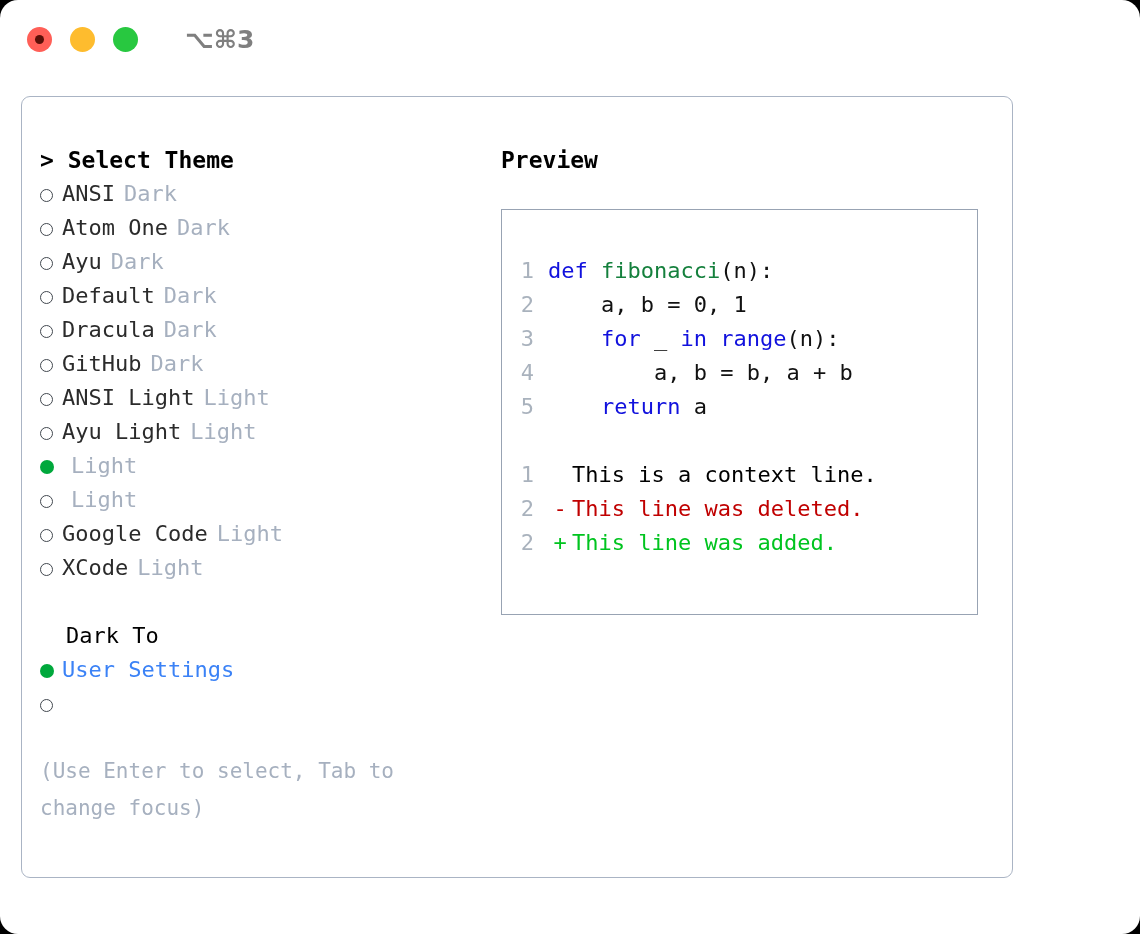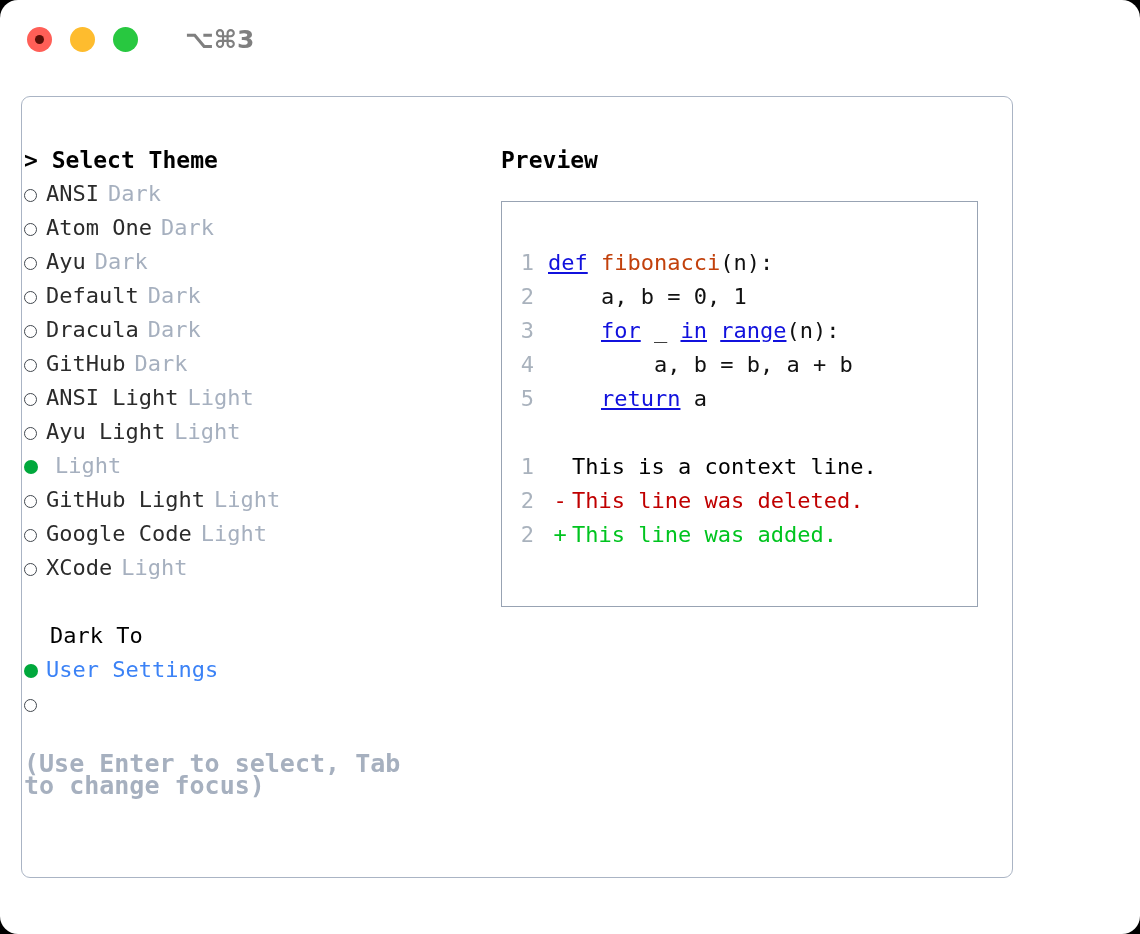--- a/index.html
+++ b/index.html
@@ -75,21 +75,21 @@
   }
   .panel-inner {
     position: relative;
     width: 100%;
     height: 100%;
   }
 
   
   .left-col {
     position: absolute;
-    left: 2px;
+    left: 18px;
     top: 46px;
     width: 430px;
   }
   .list-header {
     font-size: 23px;
     font-weight: bold;
     color: #000000;
     line-height: 34px;
     white-space: pre;
   }
@@ -153,40 +153,39 @@
     line-height: 34px;
     height: 34px;
     font-size: 22px;
     white-space: pre;
   }
   .apply-row .label { color: #2b2b2b; }
   .apply-row.selected .label { color: #3b82f6; }
 
   .hint {
     margin-top: 32px;
-    font-size: 25px;
+    font-size: 21px;
     color: #a6b0bf;
-    line-height: 22px;
+    line-height: 37px;
     width: 400px;
-    font-weight: bold;
   }
 
   
   .right-col {
     position: absolute;
     left: 479px;
     top: 46px;
     width: 490px;
   }
   .preview-title {
     font-size: 23px;
     font-weight: bold;
     color: #000000;
     line-height: 34px;
-    margin-bottom: 24px;
+    margin-bottom: 32px;
     white-space: pre;
   }
   .preview-box {
     width: 477px;
     height: 406px;
     border: 1.5px solid #98a3b3;
     box-sizing: border-box;
     padding: 44px 0 0 0;
   }
   .code-line {
@@ -198,22 +197,22 @@
   }
   .lnum {
     width: 46px;
     flex: 0 0 46px;
     text-align: right;
     color: #a9b2bd;
     padding-right: 14px;
     box-sizing: border-box;
   }
   .code-text { color: #111111; }
-  .kw  { color: #1111dd; text-decoration: underline; }
-  .fn  { color: #c2410c; }
+  .kw  { color: #1111dd; }
+  .fn  { color: #15803d; }
   .pn  { color: #111111; }
   .blank-line { height: 34px; }
   .diff-line { display: flex; font-size: 22px; line-height: 34px; height: 34px; white-space: pre; }
   .sign {
     width: 24px;
     flex: 0 0 24px;
     text-align: center;
   }
   .diff-ctx  { color: #000000; }
   .diff-del  { color: #c00000; }
@@ -241,21 +240,21 @@
         <div id="theme-list">
             <div class="theme-row"><span class="marker"><span class="dot-hollow"></span></span><span class="theme-name">ANSI</span><span class="theme-tag">Dark</span></div>
             <div class="theme-row"><span class="marker"><span class="dot-hollow"></span></span><span class="theme-name">Atom One</span><span class="theme-tag">Dark</span></div>
             <div class="theme-row"><span class="marker"><span class="dot-hollow"></span></span><span class="theme-name">Ayu</span><span class="theme-tag">Dark</span></div>
             <div class="theme-row"><span class="marker"><span class="dot-hollow"></span></span><span class="theme-name">Default</span><span class="theme-tag">Dark</span></div>
             <div class="theme-row"><span class="marker"><span class="dot-hollow"></span></span><span class="theme-name">Dracula</span><span class="theme-tag">Dark</span></div>
             <div class="theme-row"><span class="marker"><span class="dot-hollow"></span></span><span class="theme-name">GitHub</span><span class="theme-tag">Dark</span></div>
             <div class="theme-row"><span class="marker"><span class="dot-hollow"></span></span><span class="theme-name">ANSI Light</span><span class="theme-tag">Light</span></div>
             <div class="theme-row"><span class="marker"><span class="dot-hollow"></span></span><span class="theme-name">Ayu Light</span><span class="theme-tag">Light</span></div>
             <div class="theme-row selected"><span class="marker sel"><span class="dot-filled"></span></span><span class="theme-tag">Light</span></div>
-            <div class="theme-row"><span class="marker"><span class="dot-hollow"></span></span><span class="theme-name">GitHub Light</span><span class="theme-tag">Light</span></div>
+            <div class="theme-row"><span class="marker"><span class="dot-hollow"></span></span><span class="theme-tag">Light</span></div>
             <div class="theme-row"><span class="marker"><span class="dot-hollow"></span></span><span class="theme-name">Google Code</span><span class="theme-tag">Light</span></div>
             <div class="theme-row"><span class="marker"><span class="dot-hollow"></span></span><span class="theme-name">XCode</span><span class="theme-tag">Light</span></div>
           </div>
 
         <div class="section-gap"></div>
 
         <div class="apply-header">Dark To</div>
         <div id="apply-list">
             <div class="apply-row selected"><span class="marker sel"><span class="dot-filled"></span></span><span class="label">User Settings</span></div>
             <div class="apply-row"><span class="marker"><span class="dot-hollow"></span></span></div>

